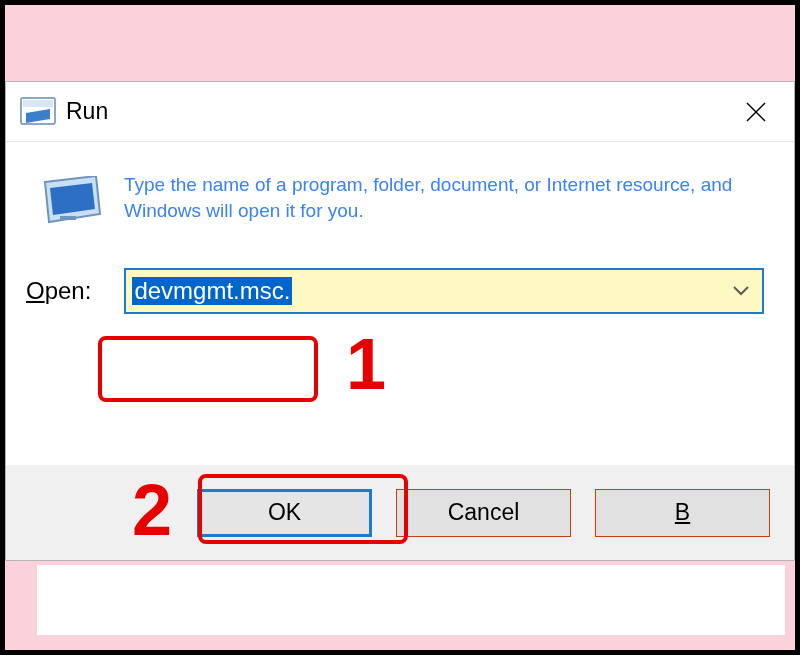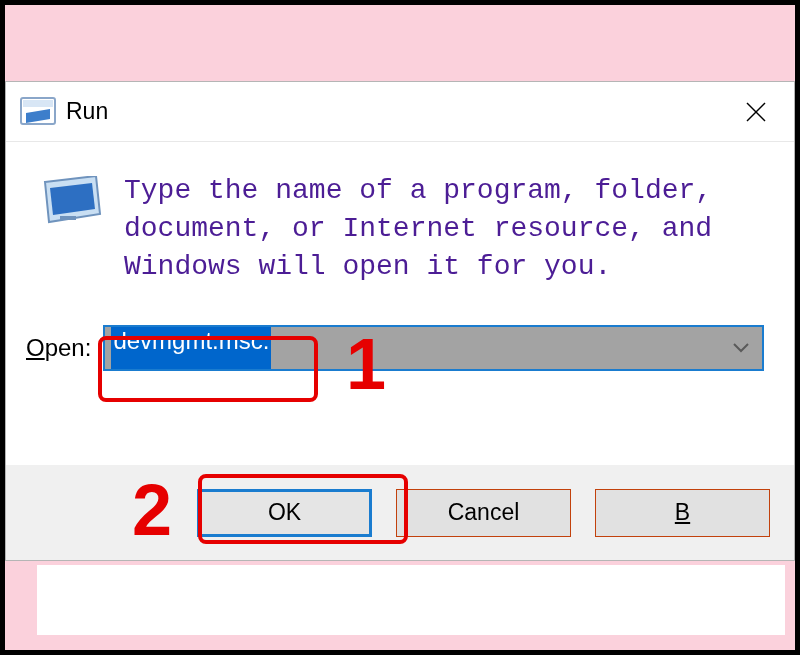--- a/index.html
+++ b/index.html
@@ -71,48 +71,48 @@
     margin-bottom: 40px;
   }
   .run-big-icon {
     width: 62px;
     height: 52px;
     flex: 0 0 auto;
     margin-left: 4px;
     margin-top: 4px;
   }
   .desc-text {
-    font-size: 28px;
-    color: #4c1d95;
+    font-size: 19px;
+    color: #3b82f6;
     line-height: 1.35;
     padding-right: 16px;
-    font-family: Liberation Mono, monospace;
   }
   .open-row {
     display: flex;
     align-items: center;
-    gap: 12px;
+    gap: 33px;
     margin-left: -10px;
     position: relative;
   }
   .open-label {
     font-size: 24px;
     color: #000;
     white-space: nowrap;
     margin-left: 0px;
     z-index: 3;
   }
   .open-label .ul { text-decoration: underline; }
   .combo {
     position: relative;
     flex: 1;
     height: 46px;
     border: 2px solid #1a7ccf;
-    background: #a3a3a3;
-    display: flex;
+    background: #fef9c3;
+    display: flex;
+    align-items: center;
     padding: 0 64px 0 6px;
   }
   .combo .value {
     font-size: 24px;
     color: #fff;
     background: #0066cc;
     padding: 0 2px;
     white-space: nowrap;
   }
   .combo .chev {

